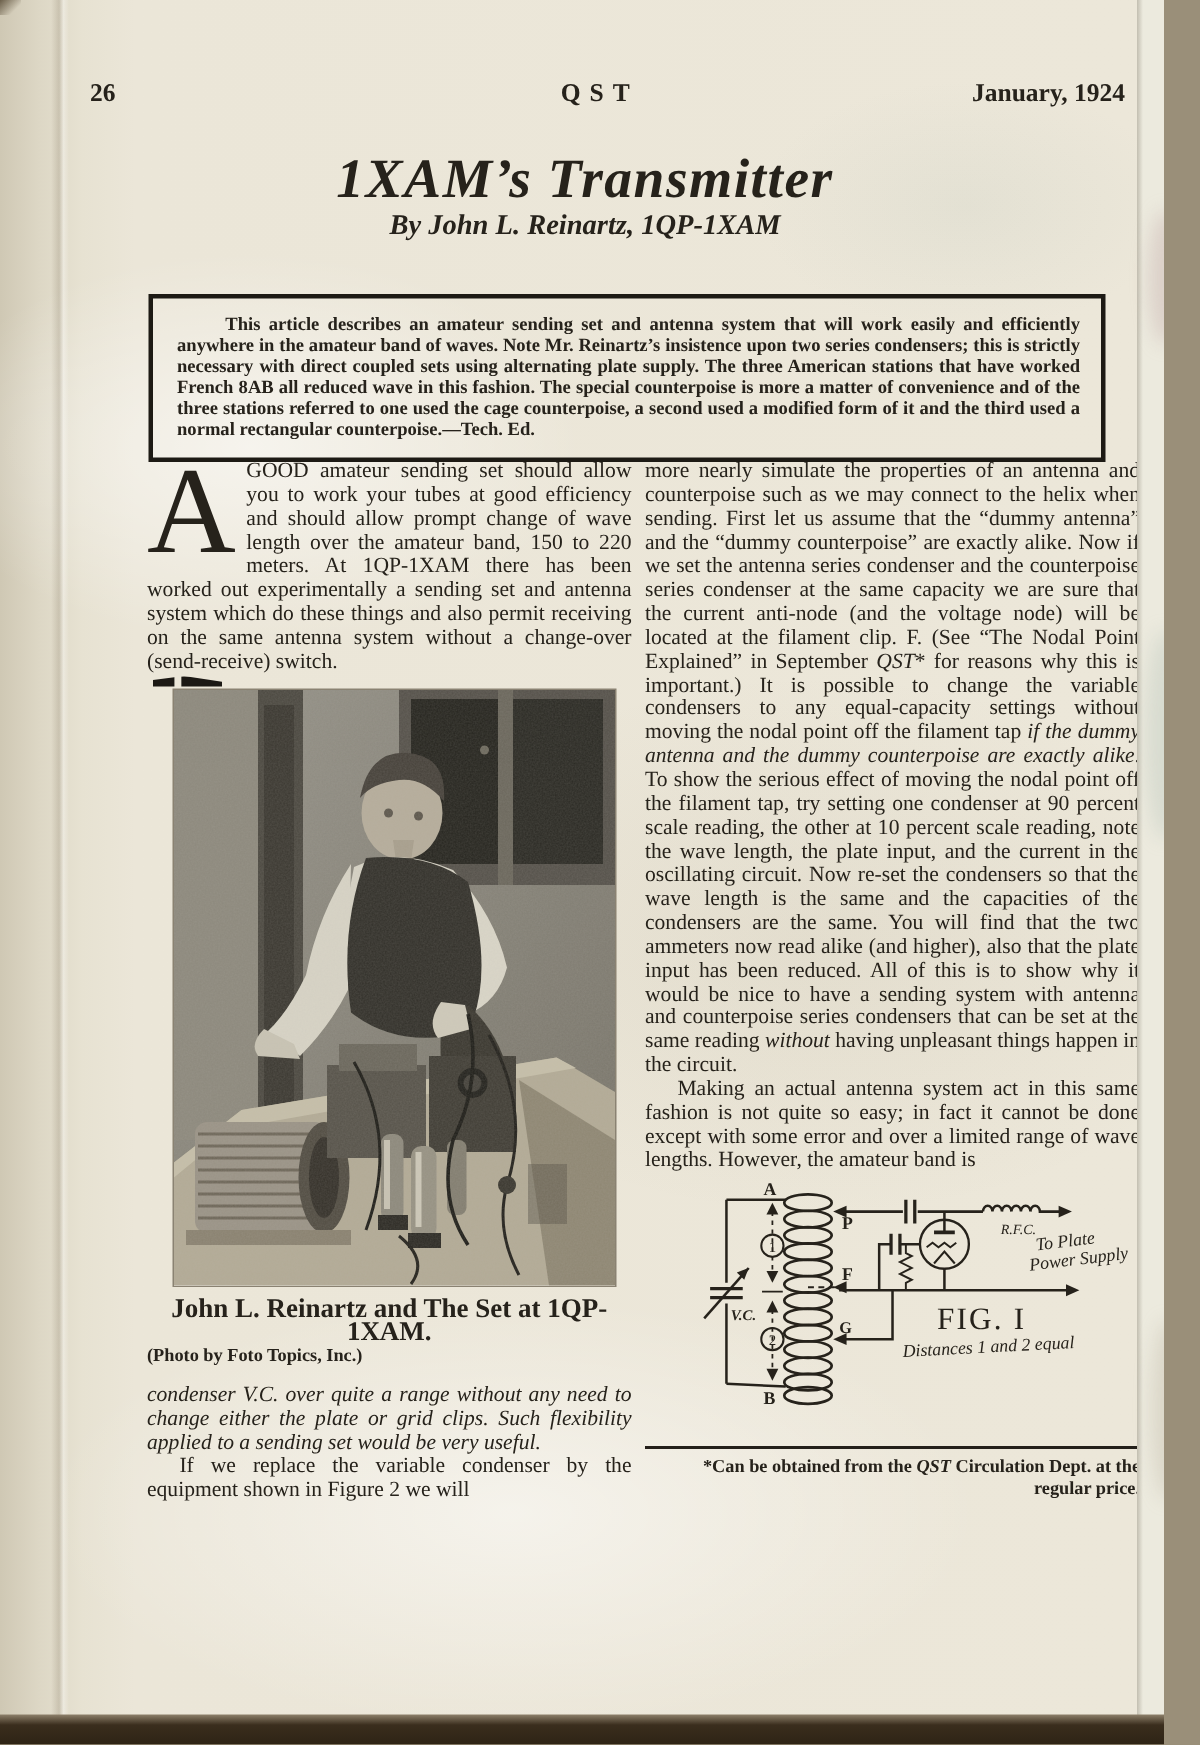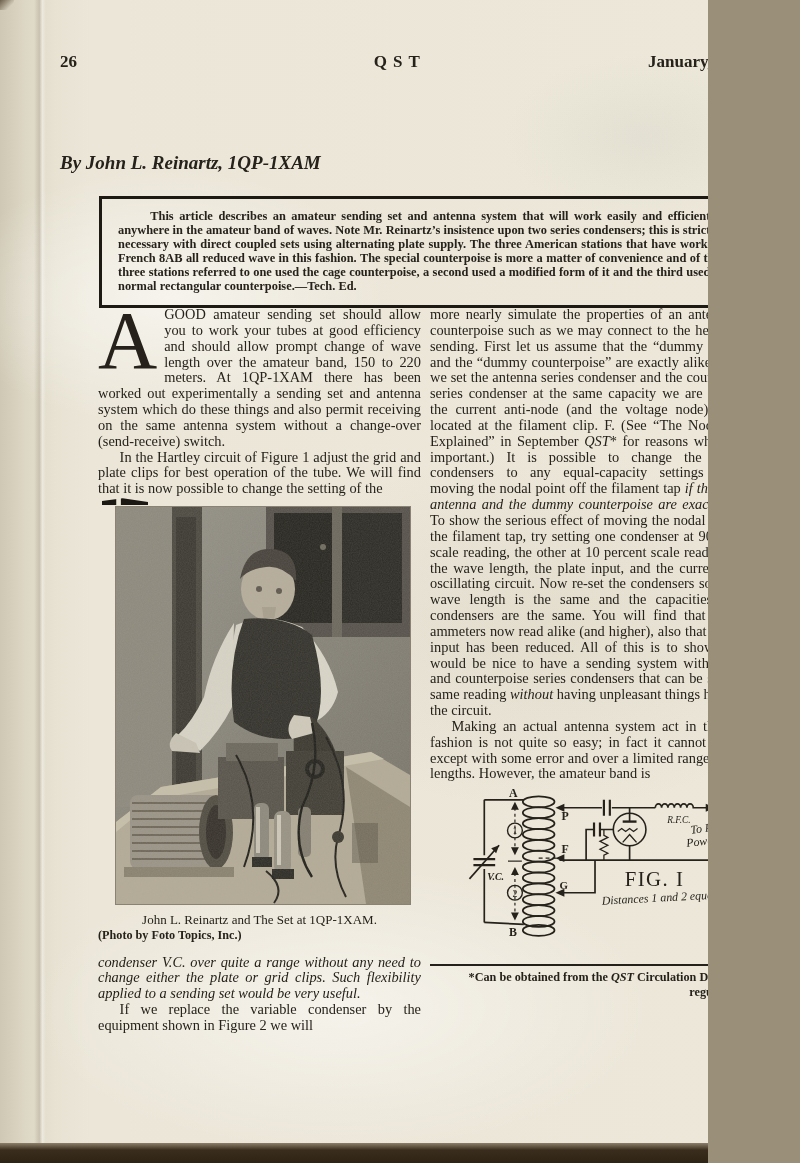--- a/index.html
+++ b/index.html
@@ -1,16 +1,16 @@
 <!DOCTYPE html>
 <html><head>
 <meta charset="utf-8">
 <style>
   html,body{margin:0;padding:0;background:#9a8f79;}
-  #stage{position:relative;width:708px;height:1163px;overflow:hidden;
+  #stage{position:relative;width:776px;height:1163px;overflow:hidden;
          font-family:"Liberation Serif","DejaVu Serif",serif;color:#26221b;}
   
   #page{position:absolute;left:0;top:0;width:758px;height:1146px;
     background:
       radial-gradient(ellipse 340px 200px at 22% 26%, rgba(255,255,255,.55), transparent 65%),
       radial-gradient(ellipse 420px 260px at 72% 55%, rgba(110,95,60,.07), transparent 70%),
       radial-gradient(ellipse 520px 240px at 45% 88%, rgba(255,255,255,.5), transparent 60%),
       radial-gradient(ellipse 200px 120px at 85% 12%, rgba(150,170,160,.10), transparent 70%),
       linear-gradient(90deg,#cfc8b4 0px,#ddd7c5 26px,#e7e2d2 55px,#ebe6d8 90px,#ece7d9 100%);
   }
@@ -23,42 +23,42 @@
     background:linear-gradient(180deg,#8d806a 0,#3a2d1d 35%,#2e2415 100%);}
   #corner-tl{position:absolute;left:0;top:0;width:14px;height:10px;
     background:linear-gradient(135deg,#6b5f4a 0,transparent 70%);}
   
   #header-row{position:absolute;left:60px;top:52px;width:690px;display:flex;
     justify-content:space-between;font-size:17px;font-weight:bold;}
   #journal{letter-spacing:6px;position:absolute;left:50%;transform:translateX(-60%);}
   
   #title{position:absolute;left:60px;top:98px;width:660px;text-align:center;
     font-size:37px;font-weight:bold;font-style:italic;letter-spacing:1px;}
-  #byline{position:absolute;left:60px;top:152px;width:660px;
+  #byline{position:absolute;left:60px;top:140px;width:660px;text-align:center;
     font-size:19px;font-weight:bold;font-style:italic;}
   
   #note-box{position:absolute;left:99px;top:196px;width:610px;
     border:3px solid #1d1a14;padding:7px 10px 8px 12px;
     font-size:12.4px;font-weight:bold;line-height:13.9px;text-align:justify;}
   #note-box p{margin:4px;text-indent:2.6em;}
   
   #columns{position:absolute;left:98px;top:307px;width:662px;display:flex;gap:9px;}
   .col{font-size:14.4px;line-height:15.85px;text-align:justify;}
   #col-left{width:323px;}
   #col-right{width:330px;}
   .col p{margin:0;text-indent:1.5em;}
   .col p.first{text-indent:0;}
   .dropcap{float:left;font-size:82px;line-height:62px;padding:3px 7px 0 0;font-weight:400;}
   
   #ink-smudge{width:46px;height:7px;margin:1px 0 2px 4px;
     background:linear-gradient(90deg,#1c1914 30%,transparent 32%,transparent 40%,#1c1914 42%);
     clip-path:polygon(0 40%,45% 0,100% 55%,100% 100%,0 100%);}
   #photo-frame{width:294px;height:397px;margin:1px auto 0 18px;position:relative;
     box-shadow:0 0 0 1px #8a8272;}
-  .cap-title{margin-top:8px;text-align:center;font-size:13px;font-weight:normal;}
+  .cap-title{margin-top:8px;text-align:center;font-size:18px;font-weight:bold;}
   .cap-body{margin-top:9px;font-size:12.2px;font-weight:bold;line-height:14.6px;text-align:justify;text-indent:1.6em;}
   .cap-credit{font-size:12.2px;font-weight:bold;line-height:14.6px;}
   .after-photo{margin-top:12px !important;font-style:italic;}
   
   #figure1{margin:4px 0 2px -2px;}
   #figure1 svg{display:block;}
   .figtxt{font-family:"Liberation Serif","DejaVu Serif",serif;}
   
   #footnote{margin-top:5px;border-top:2px solid #24201a;padding-top:4px;
     font-size:12.2px;font-weight:bold;line-height:14.2px;text-align:right;text-indent:0;}
@@ -69,31 +69,31 @@
 <div id="stage">
   <div id="page">
     <div class="crease"></div>
 
     <div id="header-row">
       <span>26</span>
       <span id="journal">QST</span>
       <span>January, 1924</span>
     </div>
 
+    <div id="title">1XAM’s Transmitter</div>
     <div id="byline">By John L. Reinartz, 1QP-1XAM</div>
 
     <div id="note-box">
       <p>This article describes an amateur sending set and antenna system that will work easily and efficiently anywhere in the amateur band of waves.  Note Mr. Reinartz’s insistence upon two series condensers; this is strictly necessary with direct coupled sets using alternating plate supply.  The three American stations that have worked French 8AB all reduced wave in this fashion. The special counterpoise is more a matter of convenience and of the three stations referred to one used the cage counterpoise, a second used a modified form of it and the third used a normal rectangular counterpoise.—Tech. Ed.</p>
     </div>
 
     <div id="columns">
 
       <div id="col-left" class="col">
         <p class="first"><span class="dropcap">A</span><span>GOOD amateur sending set should allow you to work your tubes at good efficiency and should allow prompt change of wave length over the amateur band, 150 to 220 meters.  At 1QP-1XAM there has been worked out experimentally a sending set and antenna system which do these things and also permit receiving on the same antenna system without a change-over (send-receive) switch.</span></p>
-        <p>In the Hartley circuit of Figure 1 adjust the grid and plate clips for best operation of the tube.  We will find that it is now possible to change the setting of the</p>
         <div id="ink-smudge"></div>
 
         <div id="photo-frame">
           <svg width="294" height="397" viewBox="0 0 294 397">
             <defs>
               <filter id="grain">
                   <feTurbulence type="fractalNoise" baseFrequency="0.9" numOctaves="2" result="n"></feTurbulence>
                 <feColorMatrix in="n" type="matrix" values="0 0 0 0 0.5,0 0 0 0 0.48,0 0 0 0 0.44,0 0 0 0.35 0"></feColorMatrix>
                 </filter>
               <linearGradient id="wall" x1="0" y1="0" x2="1" y2="1">

